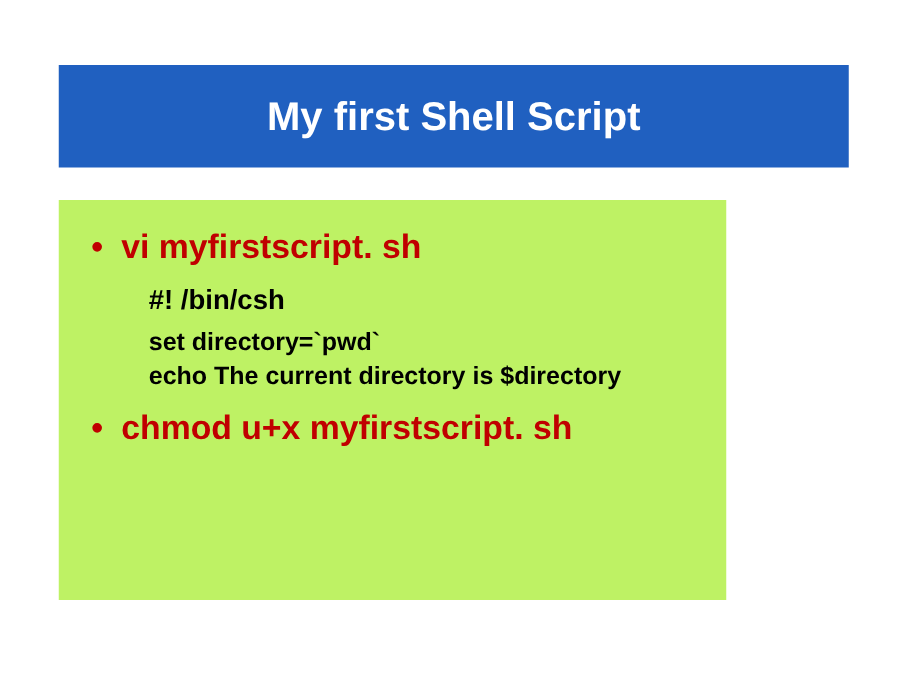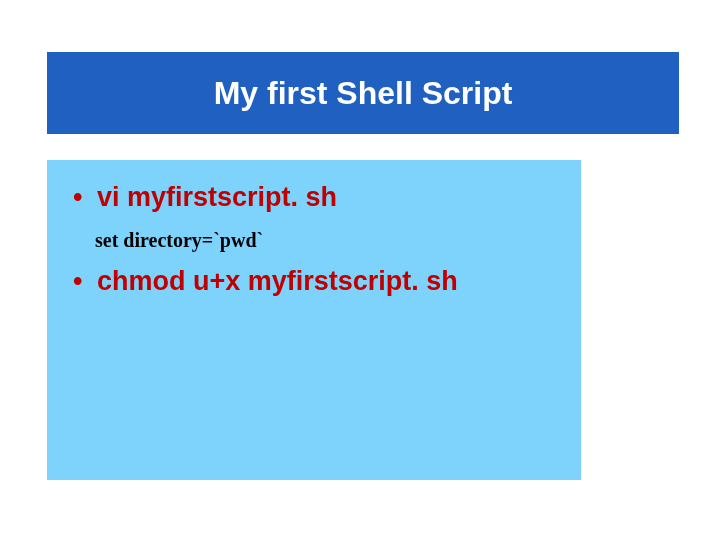--- a/index.html
+++ b/index.html
@@ -31,21 +31,21 @@
     font-size: 32px;
     font-weight: bold;
     text-align: center;
   }
   .content-box {
     position: absolute;
     top: 160px;
     left: 47px;
     width: 534px;
     height: 320px;
-    background: #7dd3fc;
+    background: #bef264;
     padding: 22px 30px 30px 26px;
   }
   .bullet-main {
     color: #c00000;
     font-size: 27px;
     font-weight: bold;
     margin-bottom: 14px;
     margin-top: 10px;
   }
   .bullet-main:first-child {
@@ -60,46 +60,47 @@
     color: #000000;
     font-size: 22px;
     font-weight: bold;
     margin-left: 46px;
     margin-bottom: 8px;
   }
   .code-line {
     color: #000000;
     font-size: 20px;
     font-weight: bold;
-    margin-left: 22px;
+    margin-left: 46px;
     line-height: 1.35;
-    font-family: Liberation Serif, serif;
   }
   .code-block {
     margin-bottom: 12px;
   }
 </style>
 </head>
 <body>
 
 <div class="slide">
 
   <div class="title-bar">
     <div class="title-text">My first Shell Script</div>
   </div>
 
   <div class="content-box">
 
     <div class="bullet-main">
       <span class="bullet-dot">•</span><span>vi myfirstscript. sh</span>
     </div>
 
+    <div class="sub-heading">#! /bin/csh</div>
 
     <div class="code-block">
       <div class="code-line">set directory=`pwd`</div>
+      <div class="code-line">echo The current directory is $directory</div>
     </div>
 
     <div class="bullet-main">
       <span class="bullet-dot">•</span><span>chmod u+x myfirstscript. sh</span>
     </div>
 
 
   </div>
 
 </div>

